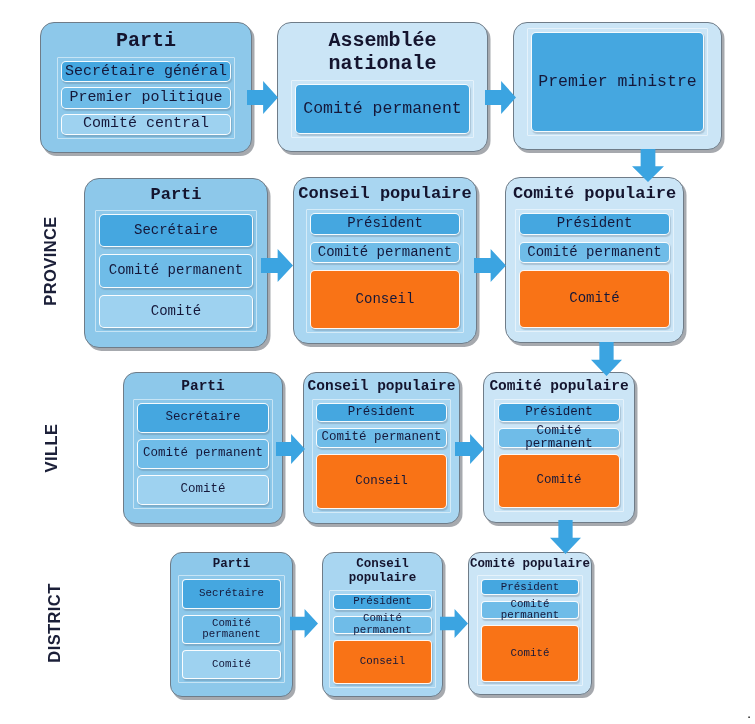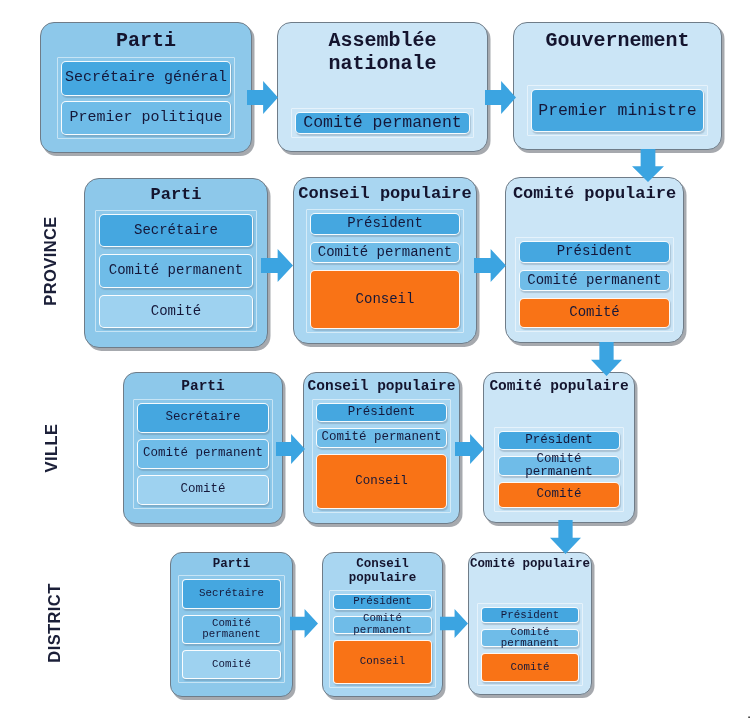--- a/index.html
+++ b/index.html
@@ -9,21 +9,21 @@
   
   .gbox{
     position:absolute;display:flex;flex-direction:column;box-sizing:border-box;
     border:1px solid #6f7c88;
     box-shadow:2.5px 3px 0 rgba(92,98,108,.55);
     z-index:1;
     font-family:Liberation Mono, monospace;
   }
   .g-parti{background:#8dc8ea;}
   .g-conseil{background:#a9d6f1;}
-  .g-light{background:#cbe5f6;gap:28px;}
+  .g-light{background:#cbe5f6;}
 
   .gtitle{
     flex:0 0 auto;text-align:center;font-weight:600;color:#14142e;line-height:1.15;
   }
   .gitems{
     display:flex;flex-direction:column;flex:1;box-sizing:border-box;
     border:1px solid rgba(255,255,255,.5);border-radius:1px;padding:3px;
   }
   .item{
     display:flex;align-items:center;justify-content:center;box-sizing:border-box;
@@ -99,36 +99,36 @@
 </head>
 <body>
 
 <div class="canvas">
 
   <div class="gbox g-parti r1 m-p1" style="left:40px;top:22px;width:212px;height:131px">
     <div class="gtitle">Parti</div>
     <div class="gitems">
       <div class="item t-dark">Secrétaire général</div>
       <div class="item t-med">Premier politique</div>
+      <div class="item t-light">Comité central</div>
     </div>
   </div>
 
   <div class="arr arr-r" style="left:247px;top:81px;width:31px;height:33px"></div>
 
   <div class="gbox g-light r1 m-a1" style="left:277px;top:22px;width:211px;height:130px">
     <div class="gtitle">Assemblée nationale</div>
     <div class="gitems">
       <div class="item t-dark big grow">Comité permanent</div>
     </div>
   </div>
 
   <div class="arr arr-r" style="left:485px;top:81px;width:31px;height:33px"></div>
 
   <div class="gbox g-light r1 m-a1" style="left:513px;top:22px;width:209px;height:128px">
-    <div class="gtitle">Gouvernement</div>
     <div class="gitems">
       <div class="item t-dark big grow">Premier ministre</div>
     </div>
   </div>
 
   <div class="arr arr-d" style="left:632px;top:149px;width:32px;height:33px"></div>
 
   <div class="vlabel" style="left:-20px;top:250px;width:140px">PROVINCE</div>
 
   <div class="gbox g-parti r2 pb m-p2" style="left:84px;top:178px;width:184px;height:170px">

